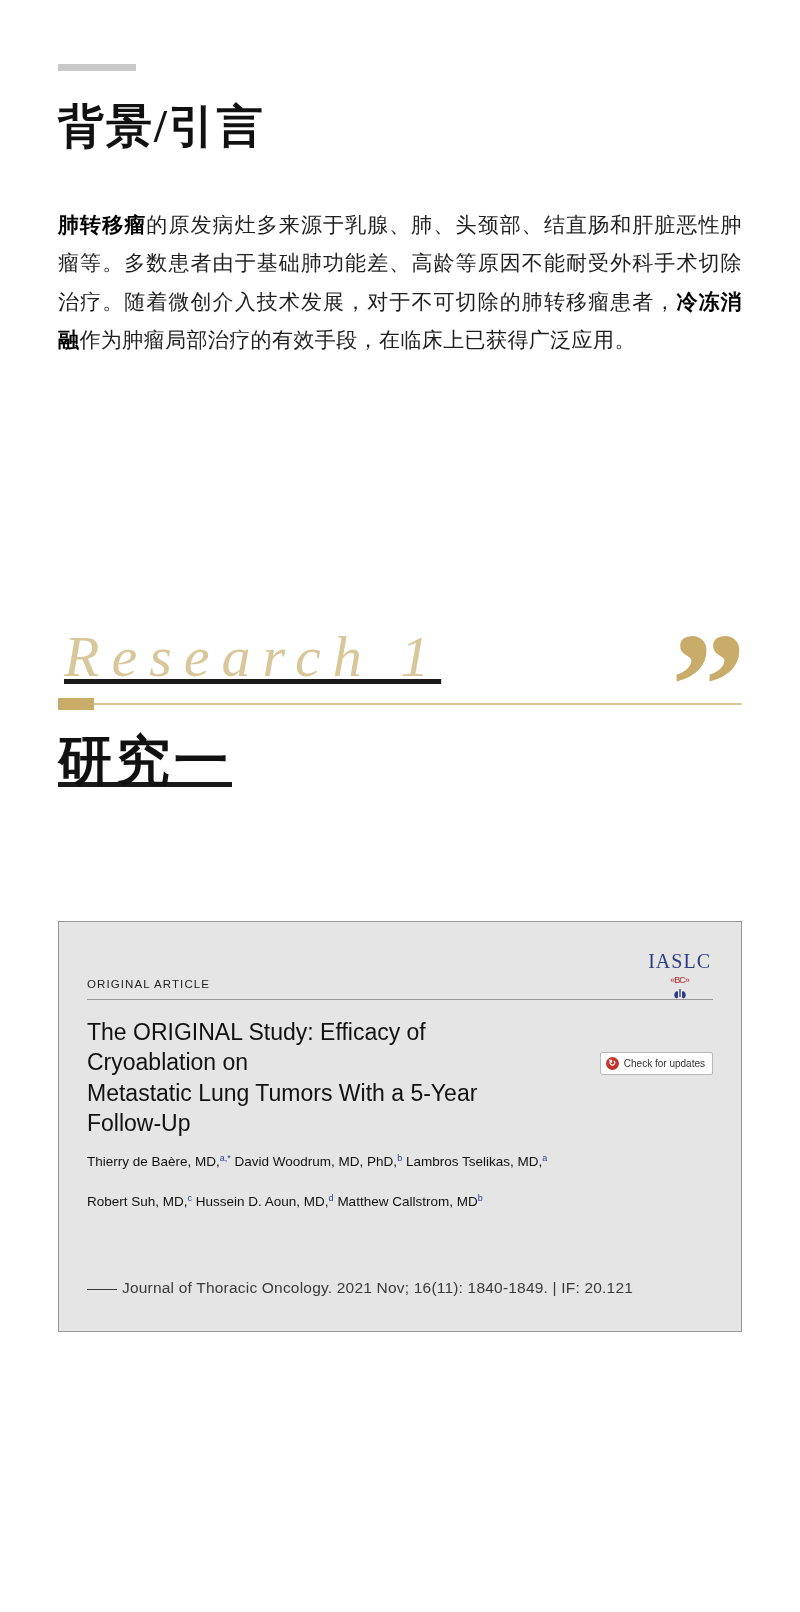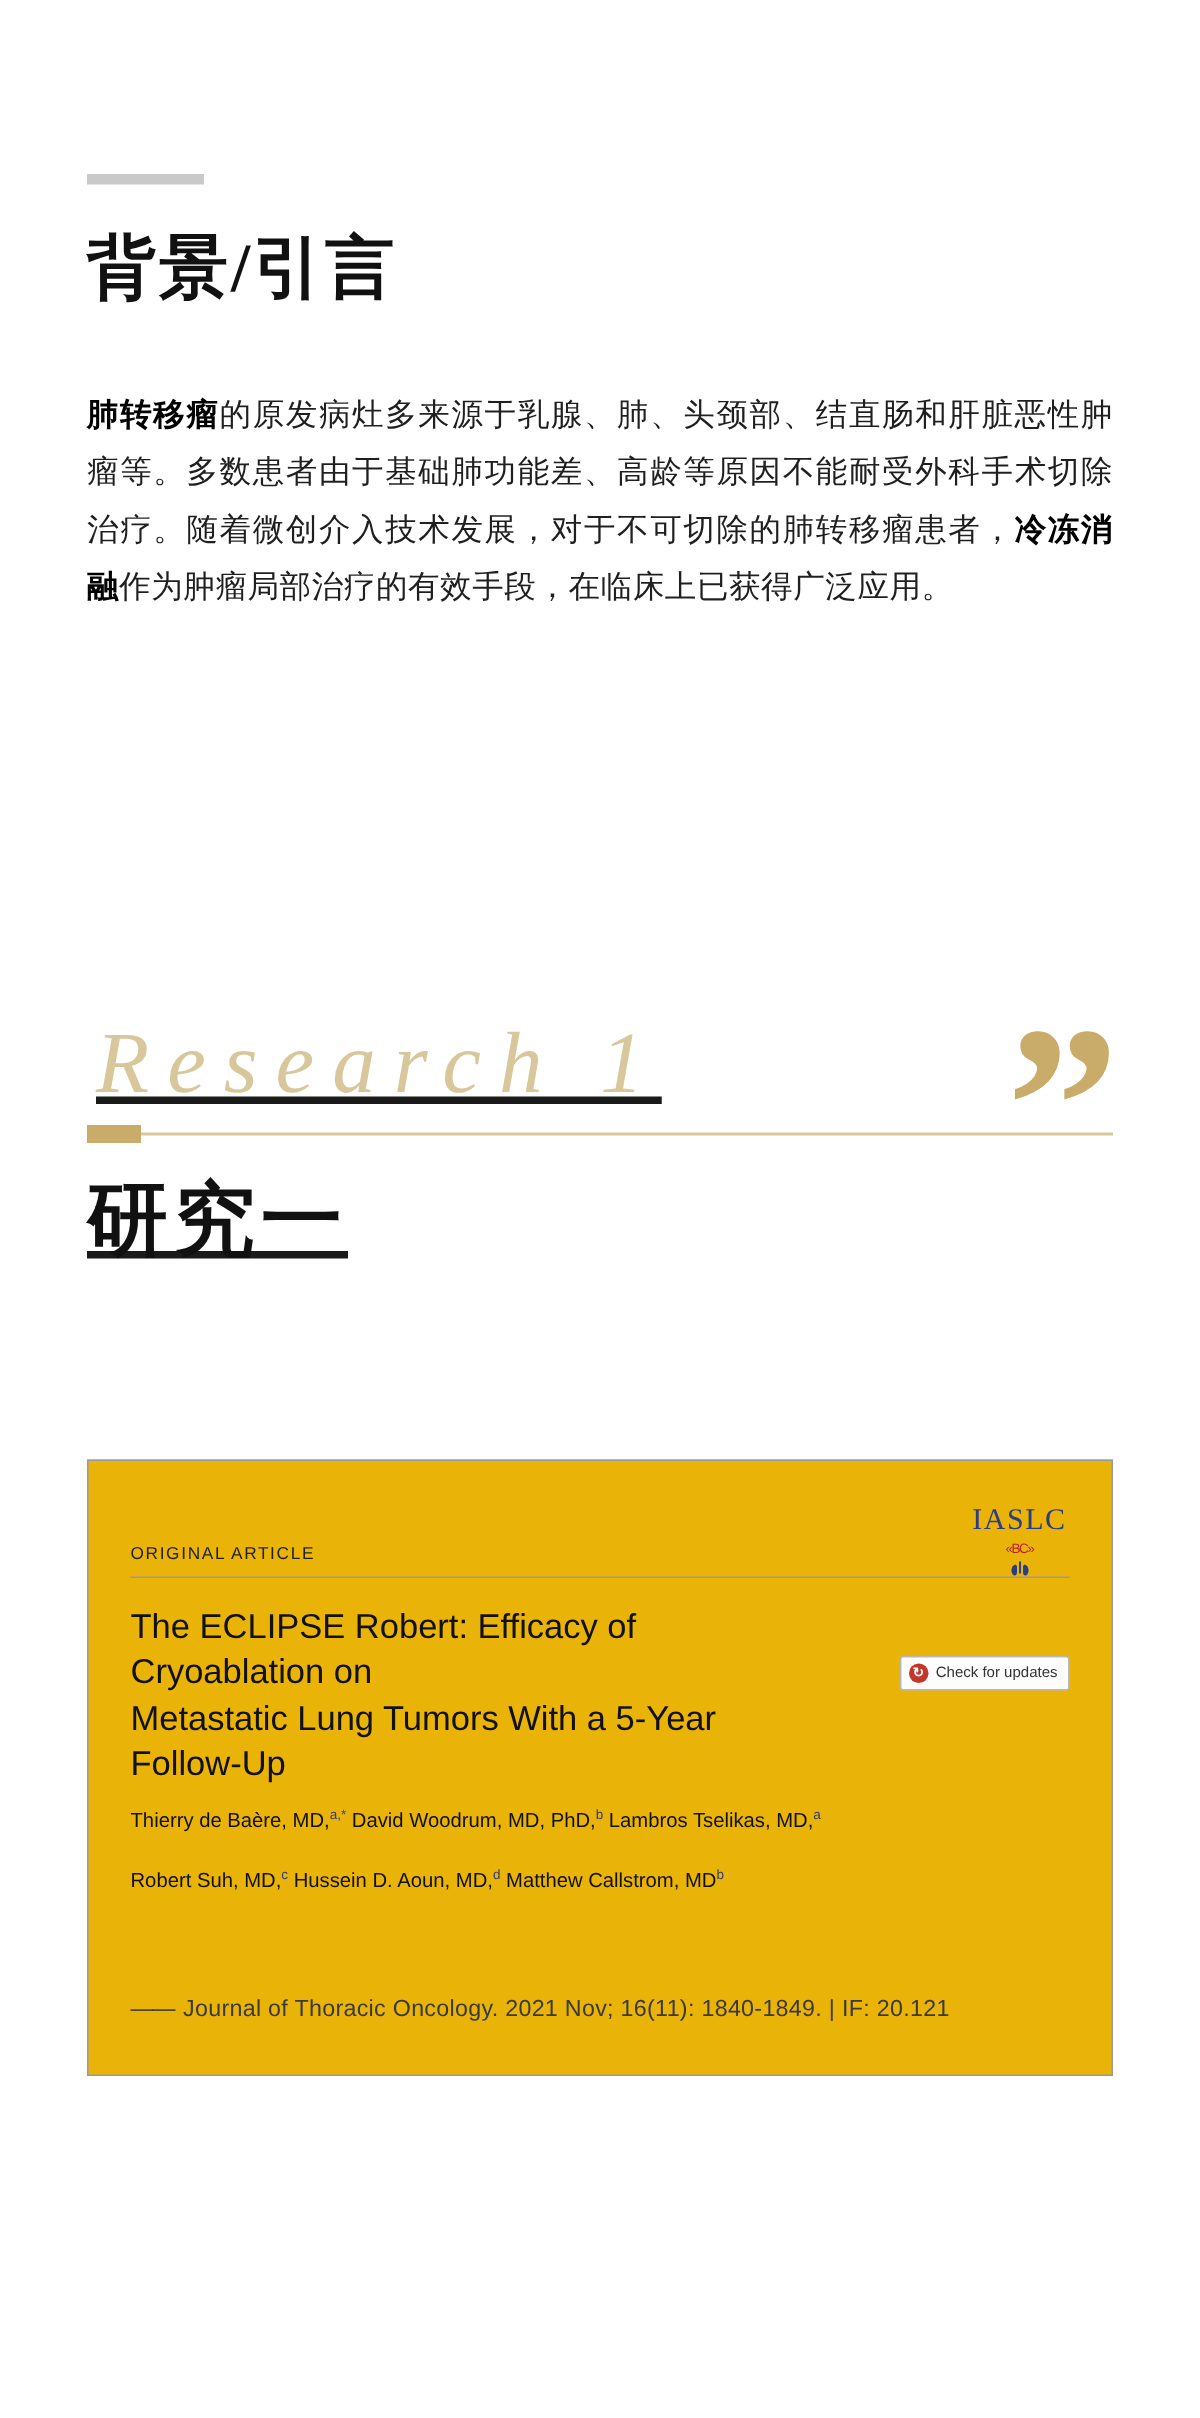--- a/index.html
+++ b/index.html
@@ -16,21 +16,21 @@
   .page {
     position: relative;
     width: 800px;
     min-height: 1612px;
     box-sizing: border-box;
     padding: 0 58px;
   }
 
   
   .section-intro {
-    padding-top: 116px;
+    padding-top: 64px;
   }
   .rule-short {
     width: 78px;
     height: 7px;
     background: #c9c9c9;
     margin-bottom: 28px;
   }
   .heading-cn {
     font-family: "Liberation Serif", "DejaVu Serif", serif;
     font-size: 46px;
@@ -109,21 +109,21 @@
     line-height: 0.72;
     color: #c9ab6a;
     font-weight: 700;
     letter-spacing: -4px;
   }
 
   
   .paper-card {
     margin-top: 126px;
     border: 1px solid #9a9a9a;
-    background: #eab308;
+    background: #e5e5e5;
     padding: 56px 28px 34px 28px;
     box-sizing: border-box;
     position: relative;
   }
   .iaslc-block {
     position: absolute;
     right: 30px;
     top: 28px;
     text-align: center;
   }
@@ -252,21 +252,21 @@
 
     <div class="article-type">ORIGINAL ARTICLE</div>
     <div class="card-hr"></div>
 
     <div class="check-updates">
       <span class="check-dot">↻</span>
       <span>Check for updates</span>
     </div>
 
     <h2 class="paper-title">
-      <span>The ECLIPSE Robert: Efficacy of Cryoablation on</span><br>
+      <span>The ORIGINAL Study: Efficacy of Cryoablation on</span><br>
       <span>Metastatic Lung Tumors With a 5-Year Follow-Up</span>
     </h2>
 
     <p class="authors">
       <span><span>Thierry de Baère, MD,</span><sup>a,*</sup><span> David Woodrum, MD, PhD,</span><sup>b</sup><span> Lambros Tselikas, MD,</span><sup>a</sup></span><br>
       <br>
       <span><span>Robert Suh, MD,</span><sup>c</sup><span> Hussein D. Aoun, MD,</span><sup>d</sup><span> Matthew Callstrom, MD</span><sup>b</sup></span>
     </p>
 
     <div class="journal-line">

